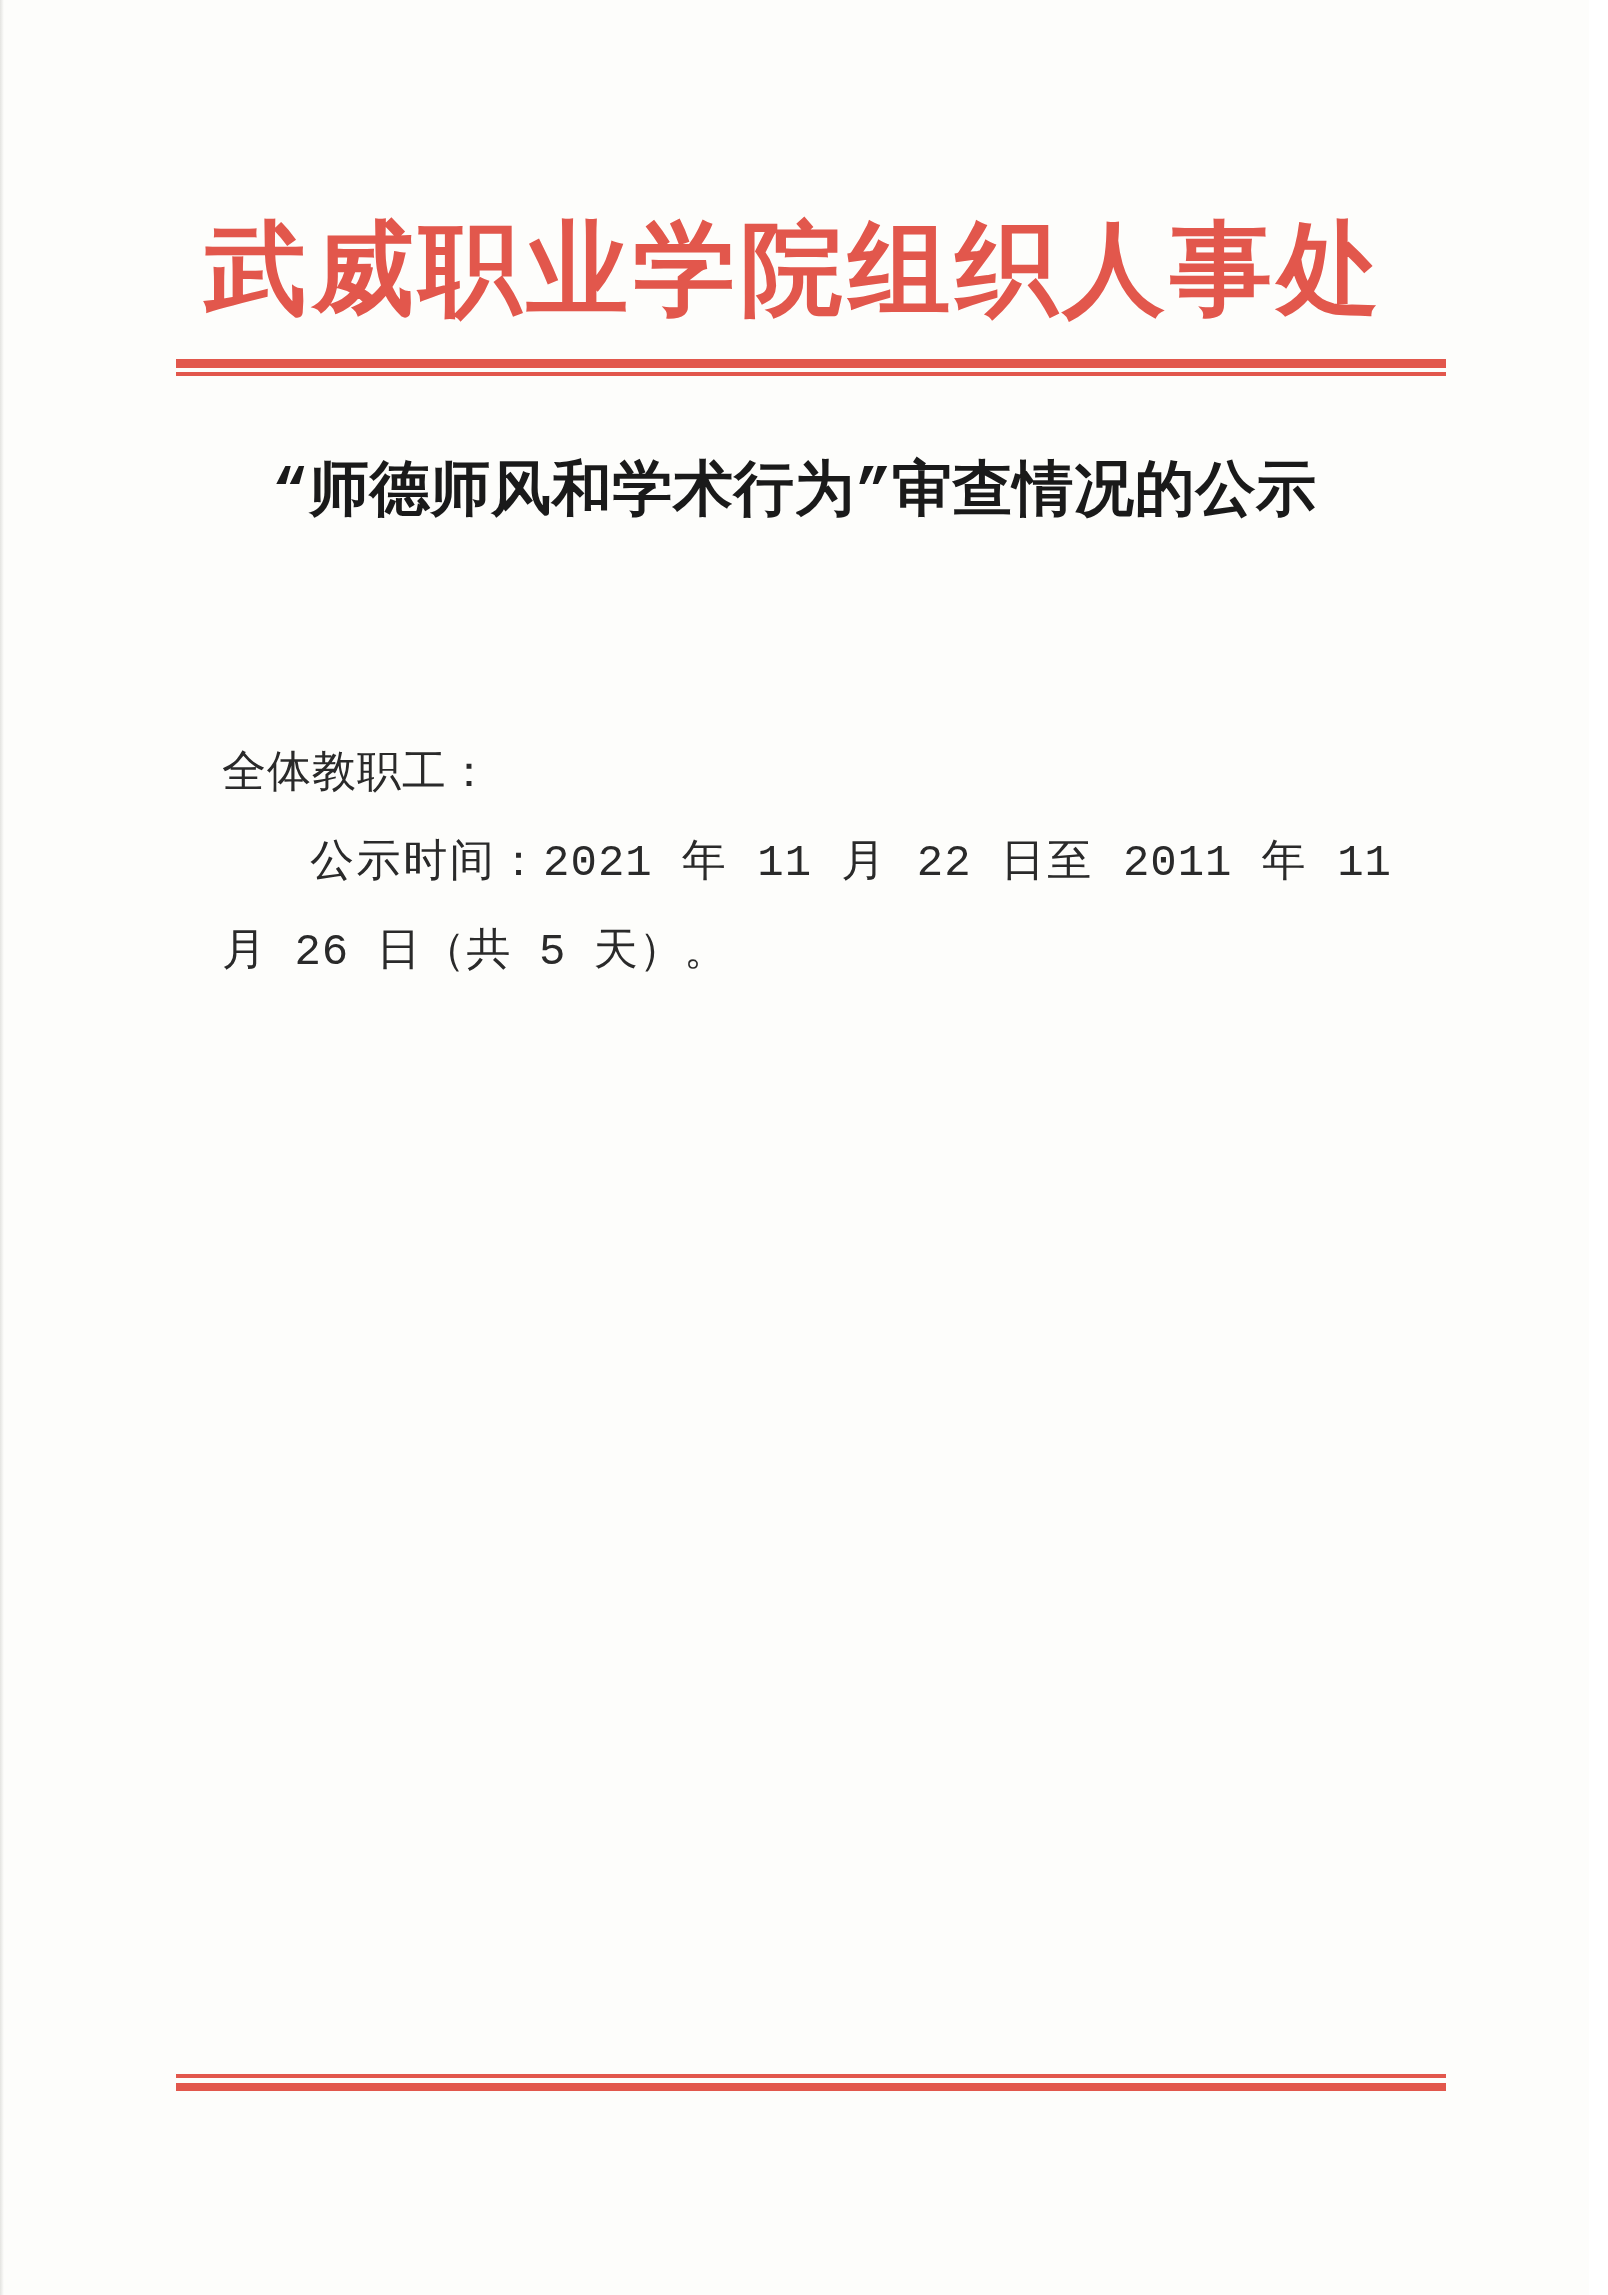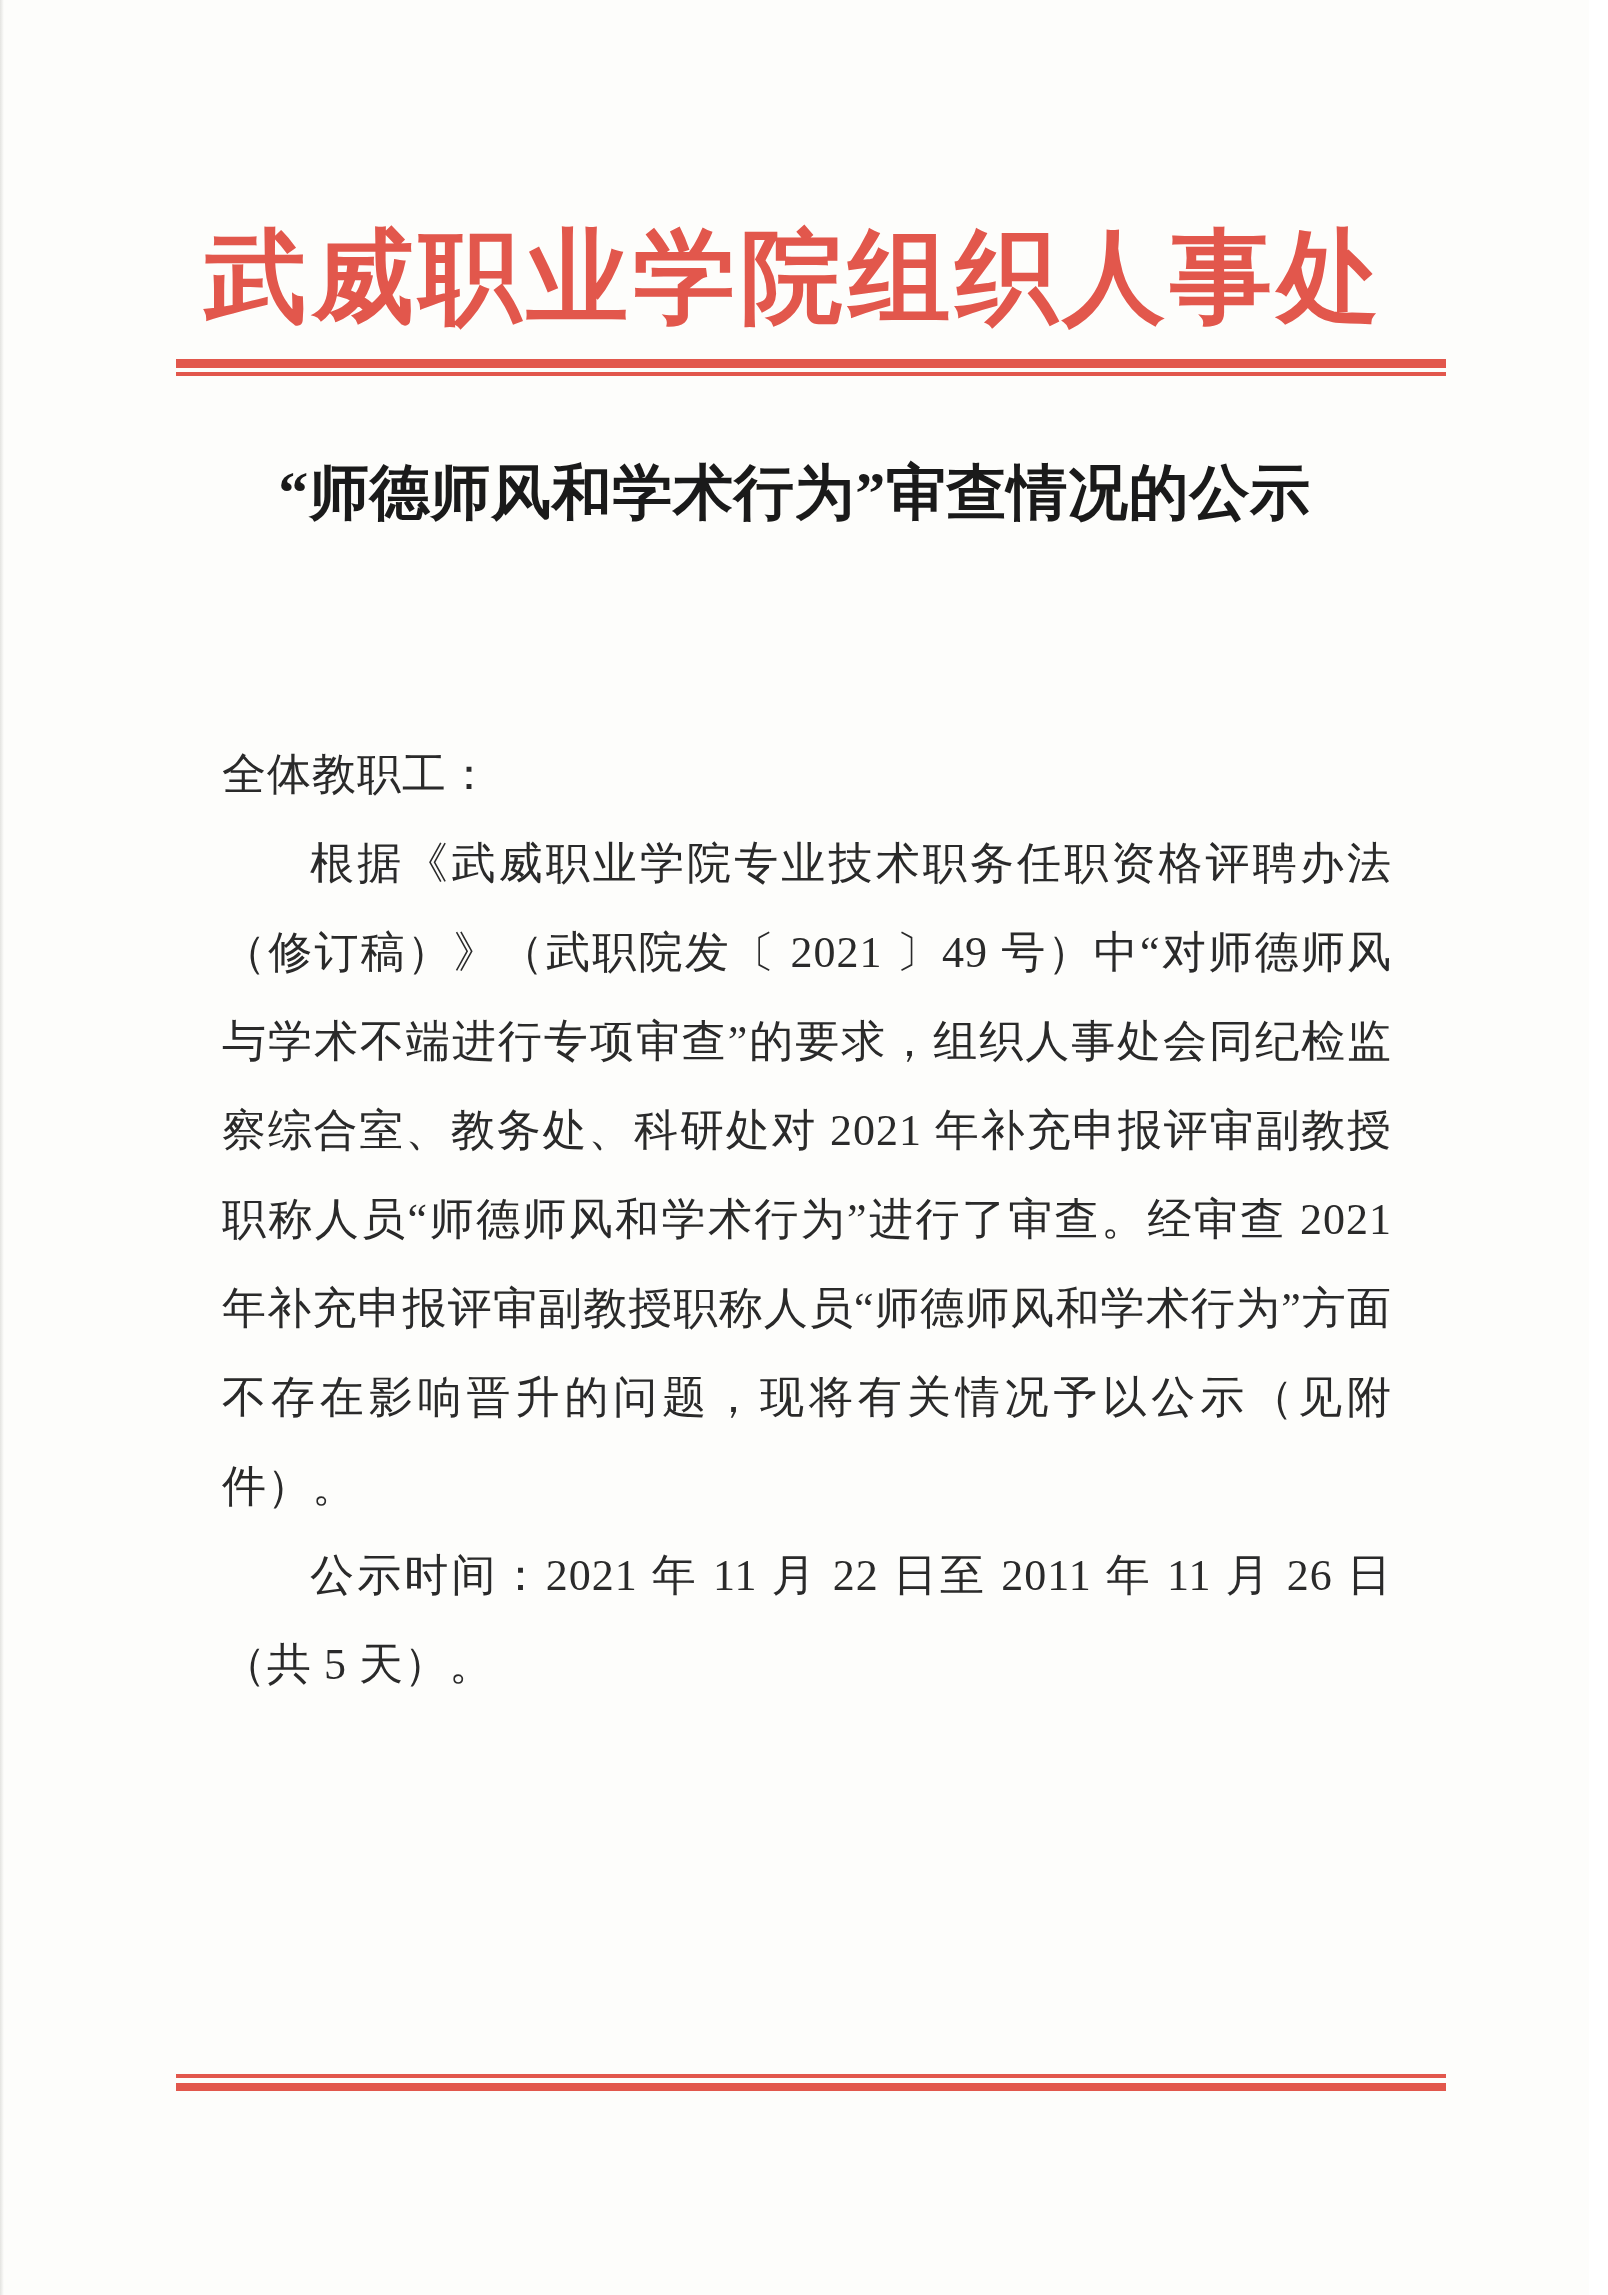--- a/index.html
+++ b/index.html
@@ -9,21 +9,21 @@
     --paper: #fdfdfb;
   }
   * { margin: 0; padding: 0; box-sizing: border-box; }
   html, body { background: #ffffff; }
   .page {
     position: relative;
     width: 1589px;
     height: 2295px;
     background: var(--paper);
     overflow: hidden;
-    font-family: Liberation Serif, serif;
+    font-family: Liberation Mono, monospace;
   }
   
   .scan-edge {
     position: absolute;
     left: 0; top: 0;
     width: 4px; height: 100%;
     background: linear-gradient(to right, rgba(180,180,175,0.35), rgba(180,180,175,0));
   }
   .org-header {
     position: absolute;
@@ -87,21 +87,20 @@
     <div class="rule-gap"></div>
     <div class="rule thin"></div>
   </div>
 
   <div class="doc-title">
     <span class="t-line">“师德师风和学术行为”审查情况的公示</span>
   </div>
 
   <div class="doc-body">
     <div class="salutation">全体教职工：</div>
-    <p>根据《武威职业学院专业技术职务任职资格评聘办法（修订稿）》（武职院发〔 2021 〕49 号）中“对师德师风与学术不端进行专项审查”的要求，组织人事处会同纪检监察综合室、教务处、科研处对 2021 年补充申报评审副教授职称人员“师德师风和学术行为”进行了审查。经审查 2021 年补充申报评审副教授职称人员“师德师风和学术行为”方面不存在影响晋升的问题，现将有关情况予以公示（见附件）。</p>
     <p>公示时间：2021 年 11 月 22 日至 2011 年 11 月 26 日（共 5 天）。</p>
   </div>
 
   <div class="rule-block rule-bottom">
     <div class="rule thin"></div>
     <div class="rule-gap-b"></div>
     <div class="rule thick"></div>
   </div>
 
 </div>

